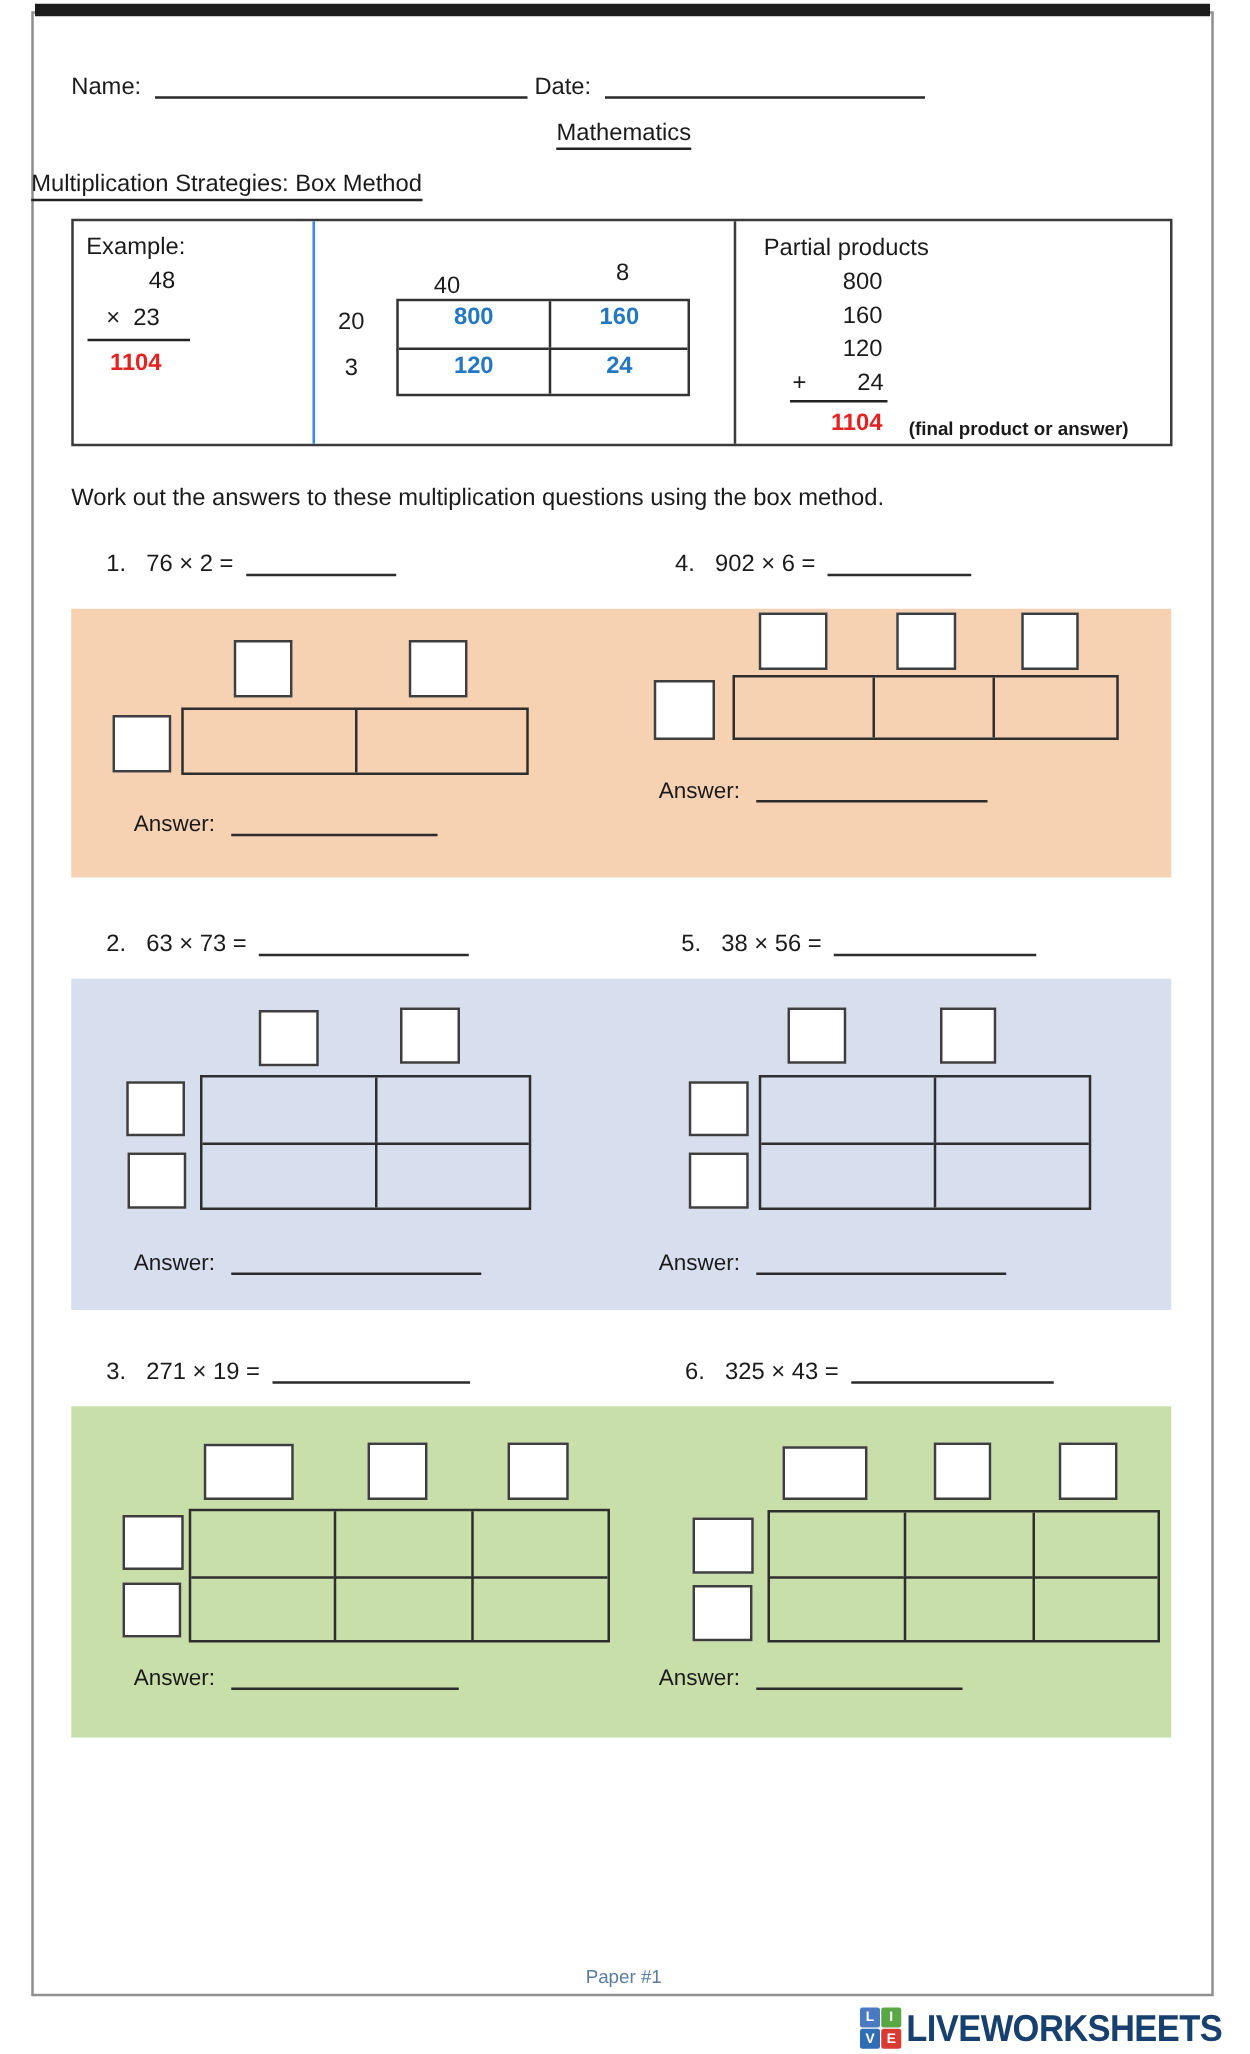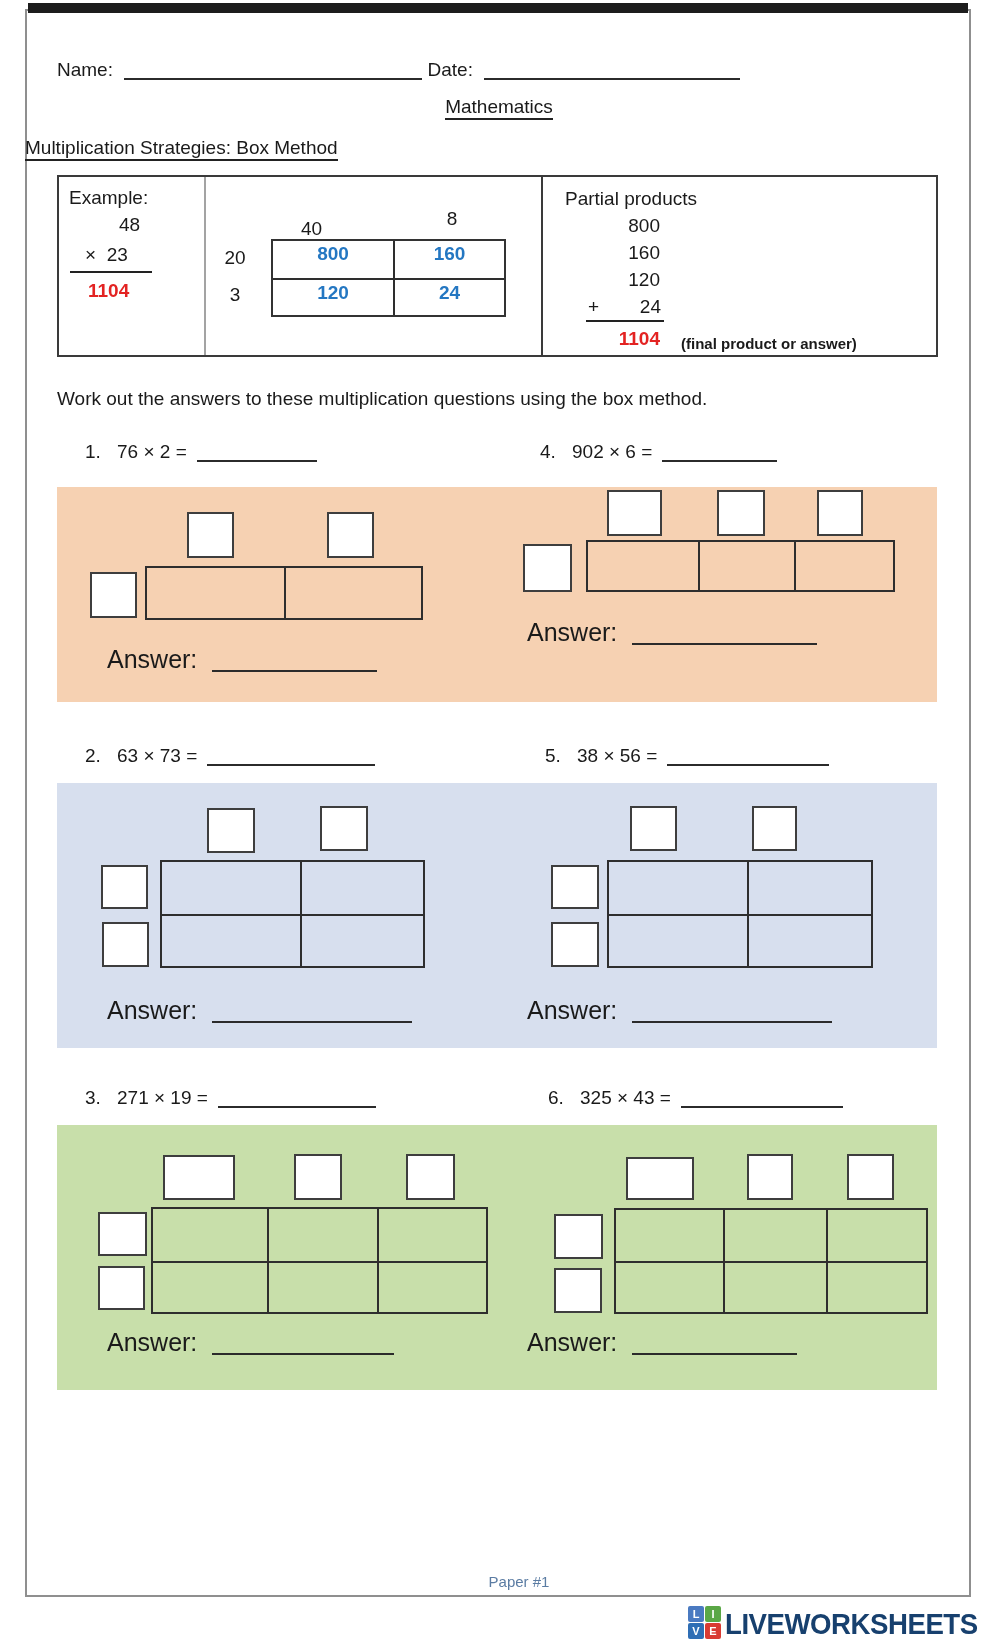--- a/index.html
+++ b/index.html
@@ -10,24 +10,24 @@
   .blank{display:inline-block;border-bottom:2px solid #2b2b2b;height:19px;vertical-align:-4px}
   .underlined{border-bottom:2px solid #222;padding-bottom:1px}
   .qline{position:absolute;font-size:19px;line-height:24px;white-space:nowrap}
   .qnum{display:inline-block;width:32px}
   .panel{position:absolute;left:57px;width:880px}
   .wbox{position:absolute;background:#fff;border:2px solid #3e3e3e;box-sizing:border-box}
   .bgrid{position:absolute;display:grid;border:2px solid #2e2e2e;box-sizing:border-box}
   .bgrid>div{box-sizing:border-box}
   .bl{border-left:2px solid #2e2e2e}
   .bt{border-top:2px solid #2e2e2e}
-  .ansrow{position:absolute;font-size:25px;line-height:24px;white-space:nowrap}
+  .ansrow{position:absolute;font-size:18px;line-height:24px;white-space:nowrap}
   #example{position:absolute;left:57px;top:175px;width:881px;height:182px;border:2px solid #3a3a3a;box-sizing:border-box;display:flex}
   .excol{position:relative;height:100%;box-sizing:border-box}
-  #ex1{width:147px;border-right:2px solid #a3a3a3}
+  #ex1{width:193px;border-right:2px solid #3b82f6}
   #ex2{width:337px;border-right:2px solid #3a3a3a}
   #ex3{flex:1}
   .excell{font-size:19px;line-height:22px;font-weight:bold;text-align:center;padding-top:2px}
   .lsq{display:block;width:16px;height:16px;color:#fff;font-size:11px;font-weight:bold;text-align:center;line-height:16px;border-radius:2px}
   #logotext{display:inline-block;font-size:30px;font-weight:bold;letter-spacing:-0.5px;transform:scaleX(0.92);transform-origin:left center;vertical-align:top;margin-left:4px;line-height:36px;white-space:nowrap}
 </style>
 </head>
 <body>
 
 <div id="page">
@@ -201,21 +201,21 @@
       <div class="bt"></div>
       <div class="bl bt"></div>
       <div class="bl bt"></div>
     </div>
     <div class="ansrow" style="left:470px;top:205px">
       <span>Answer:</span>
       <span class="blank" style="width:165px;margin-left:8px"></span>
     </div>
   </div>
 
-  <div class="abs" style="left: 25px; width: 948px; top: 1573px; text-align: center; font-size: 15px; color: rgb(91, 124, 163); padding-left: 20px;">Paper #1</div>
+  <div class="abs" style="left: 25px; width: 948px; top: 1573px; text-align: center; font-size: 15px; color: rgb(91, 124, 163);">Paper #1</div>
 
   <div class="abs" style="left:688px;top:1606px;white-space:nowrap">
     <span style="display:inline-grid;grid-template-columns:16px 16px;grid-auto-rows:16px;gap:1px;vertical-align:2px">
       <span class="lsq" style="background-color: rgb(74, 122, 193);">L</span>
       <span class="lsq" style="background-color: rgb(90, 167, 70);">I</span>
       <span class="lsq" style="background-color: rgb(47, 110, 181);">V</span>
       <span class="lsq" style="background-color: rgb(217, 59, 51);">E</span>
     </span><span id="logotext" style="color: rgb(23, 64, 110);">LIVEWORKSHEETS</span>
   </div>
 

